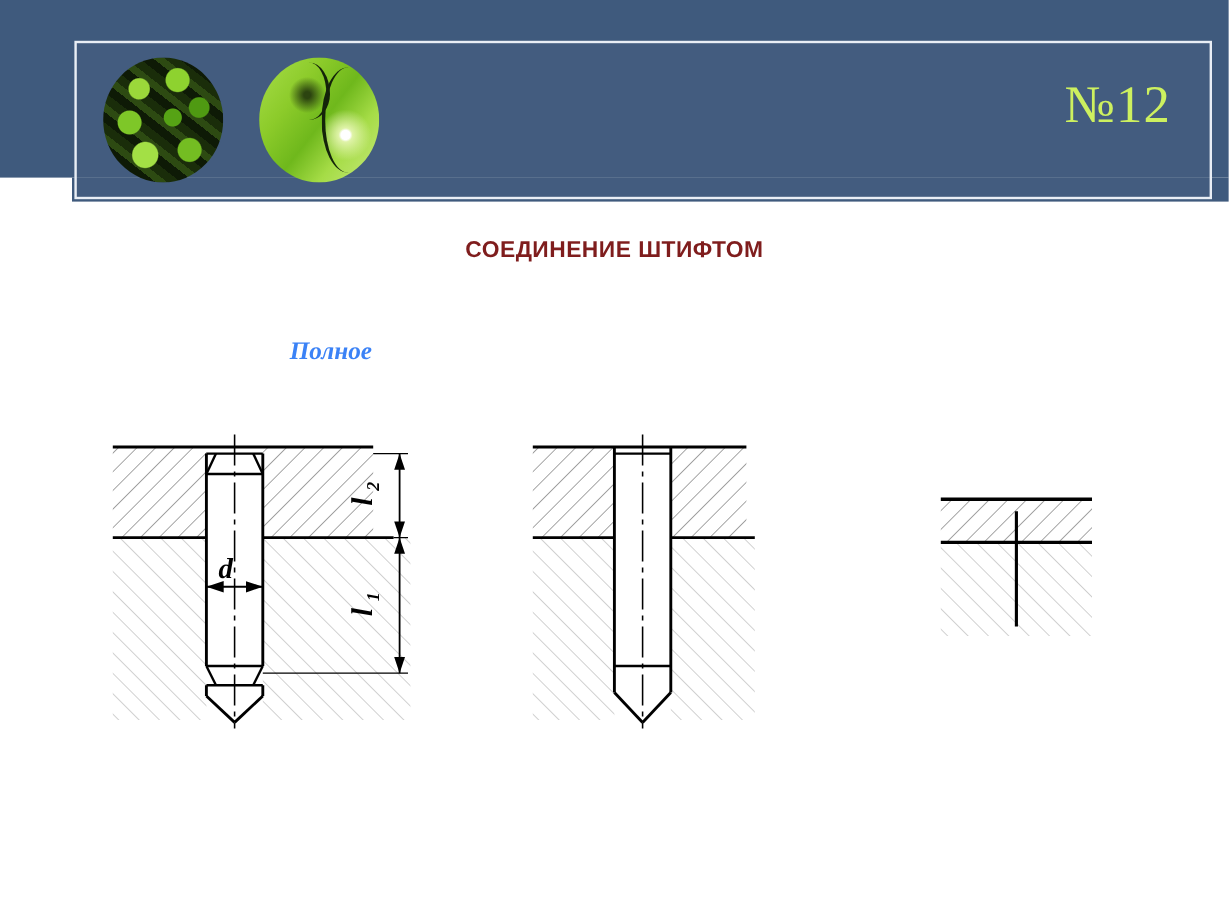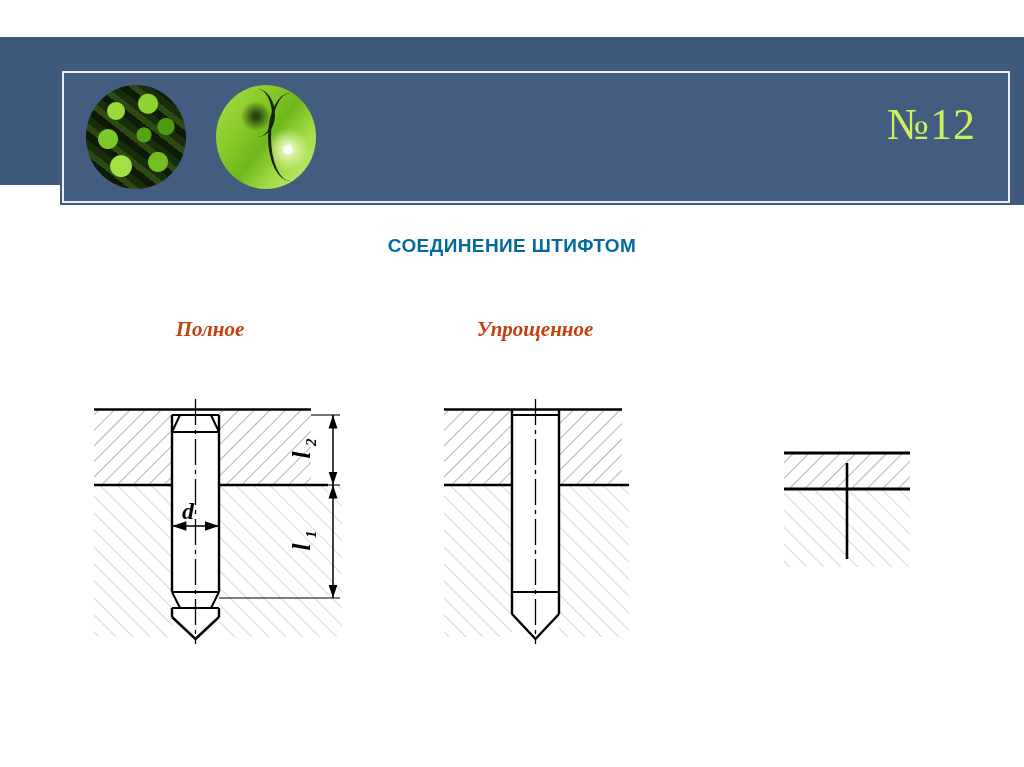--- a/index.html
+++ b/index.html
@@ -4,21 +4,21 @@
 <title>Соединение штифтом</title>
 <style>
   html,body{margin:0;padding:0;}
   body{
     width:1024px;height:767px;
     background:#ffffff;
     font-family:"Liberation Sans", sans-serif;
     overflow:hidden;
     position:relative;
   }
-  .slide{position:absolute;inset:0;background:#ffffff;margin-top:37px;}
+  .slide{position:absolute;inset:0;background:#ffffff;}
 
   
   .header-band{
     position:absolute;left:0;top:0;width:1024px;height:148px;
     background:#3f5a7d;
   }
   .header-band-lower{
     position:absolute;left:60px;top:148px;width:964px;height:20px;
     background:#3f5a7d;
   }
@@ -77,29 +77,29 @@
     letter-spacing:1px;
     line-height:1;
     white-space:nowrap;
   }
 
   
   .main-title{
     position:absolute;left:0;top:198px;width:1024px;
     text-align:center;
     font-size:19px;font-weight:bold;
-    color:#0369a1;
+    color:#7f1d1d;
     letter-spacing:0.4px;
   }
   .col-label{
     position:absolute;top:280px;
     font-family:"Liberation Serif", serif;
     font-size:21px;font-weight:bold;font-style:italic;
-    color:#c2410c;
-    text-align:center;
+    color:#3b82f6;
+    text-align:right;
     white-space:nowrap;
   }
   .col-label.c1{left:110px;width:200px;}
   .col-label.c2{left:420px;width:230px;}
   .col-label.c3{left:740px;width:250px;}
 
   
   .draw{position:absolute;}
   .draw svg{display:block;}
   .dim-label{
@@ -120,21 +120,20 @@
   <div class="logo-wrap">
     <div class="logo-circle logo-a"></div>
     <div class="logo-circle logo-b"></div>
   </div>
 
   <div class="slide-number">№12</div>
 
   <div class="main-title">СОЕДИНЕНИЕ ШТИФТОМ</div>
 
   <div class="col-label c1">Полное</div>
-  <div class="col-label c2">Упрощенное</div>
 
   <div class="draw" style="left:88px;top:352px;">
     <svg width="270" height="268" viewBox="0 0 270 268" xmlns="http://www.w3.org/2000/svg">
       <defs>
         <pattern id="hf1" width="11" height="11" patternUnits="userSpaceOnUse" patternTransform="rotate(45)">
           <line x1="0" y1="0" x2="0" y2="11" stroke="#8b8b8b" stroke-width="1.3"></line>
         </pattern>
         <pattern id="hb1" width="12" height="12" patternUnits="userSpaceOnUse" patternTransform="rotate(-45)">
           <line x1="0" y1="0" x2="0" y2="12" stroke="#c4c4c4" stroke-width="1.3"></line>
         </pattern>

